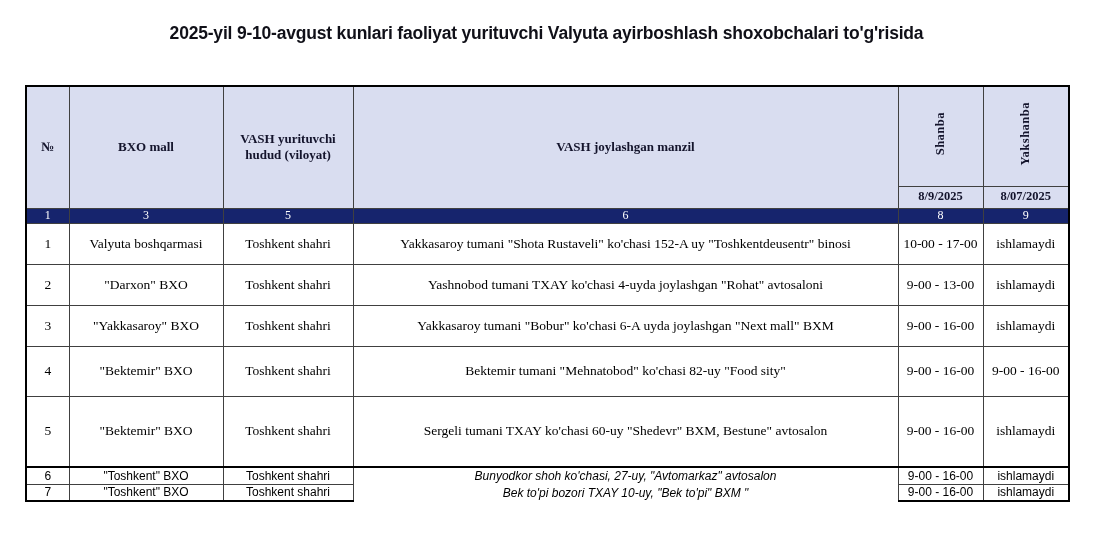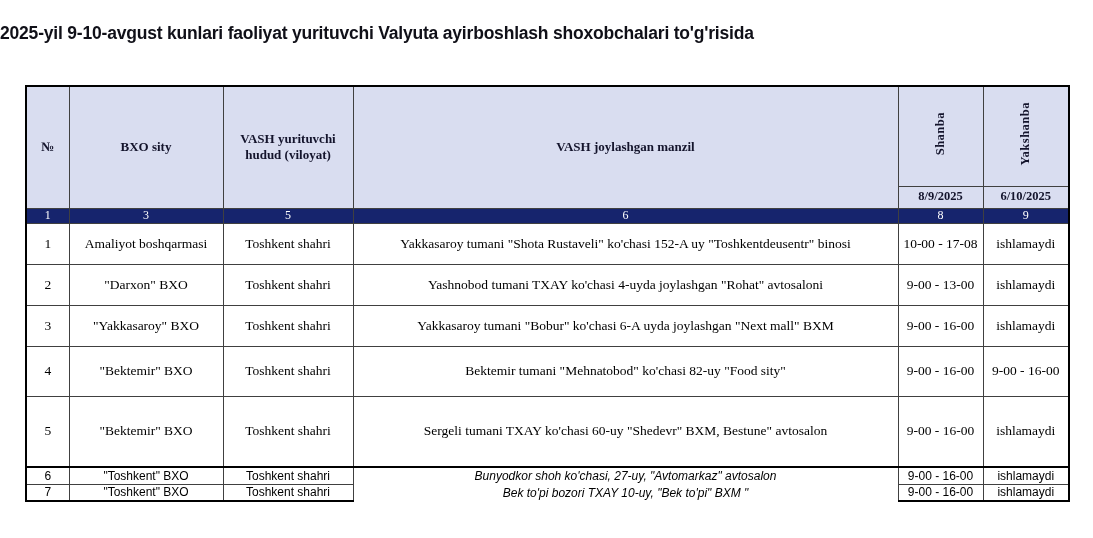--- a/index.html
+++ b/index.html
@@ -8,20 +8,21 @@
     background: #ffffff;
     width: 1093px;
     height: 538px;
     font-family: "Liberation Serif", serif;
     color: #000;
   }
   .page { position: relative; width: 1093px; height: 538px; overflow: hidden; }
 
   .doc-title {
     margin-top: 20px;
+    text-align: center;
     font-family: "Liberation Sans", sans-serif;
     font-weight: bold;
     font-size: 17.5px;
     line-height: 1.55;
     color: #101018;
     letter-spacing: -0.2px;
   }
 
   table.main {
     position: absolute;
@@ -100,47 +101,47 @@
       <col style="width:43px">
         <col style="width:154px">
         <col style="width:130px">
       <col style="width:545px">
         <col style="width:85px">
         <col style="width:86px">
     </colgroup>
     <thead>
       <tr class="hdr-main">
         <th rowspan="2">№</th>
-        <th rowspan="2">BXO sity</th>
+        <th rowspan="2">BXO mall</th>
         <th rowspan="2">VASH yurituvchi hudud (viloyat)</th>
         <th rowspan="2">VASH joylashgan manzil</th>
         <th><span class="vertical-text">Shanba</span></th>
         <th><span class="vertical-text">Yakshanba</span></th>
       </tr>
       <tr class="hdr-dates">
         <th>8/9/2025</th>
-        <th>6/10/2025</th>
+        <th>8/07/2025</th>
       </tr>
     </thead>
     <tbody>
       <tr class="band">
         <td>1</td>
         <td>3</td>
         <td>5</td>
         <td>6</td>
         <td>8</td>
         <td>9</td>
       </tr>
 
       <tr class="r1">
         <td class="c-num">1</td>
-        <td class="c-name">Amaliyot boshqarmasi</td>
+        <td class="c-name">Valyuta boshqarmasi</td>
         <td class="c-region">Toshkent shahri</td>
         <td class="c-address">Yakkasaroy tumani "Shota Rustaveli" ko'chasi 152-A uy "Toshkentdeusentr" binosi</td>
-        <td class="c-sat">10-00 - 17-08</td>
+        <td class="c-sat">10-00 - 17-00</td>
         <td class="c-sun">ishlamaydi</td>
       </tr>
       <tr class="r2">
         <td class="c-num">2</td>
         <td class="c-name">"Darxon" BXO</td>
         <td class="c-region">Toshkent shahri</td>
         <td class="c-address">Yashnobod tumani TXAY ko'chasi 4-uyda joylashgan "Rohat" avtosaloni</td>
         <td class="c-sat">9-00 - 13-00</td>
         <td class="c-sun">ishlamaydi</td>
       </tr>

